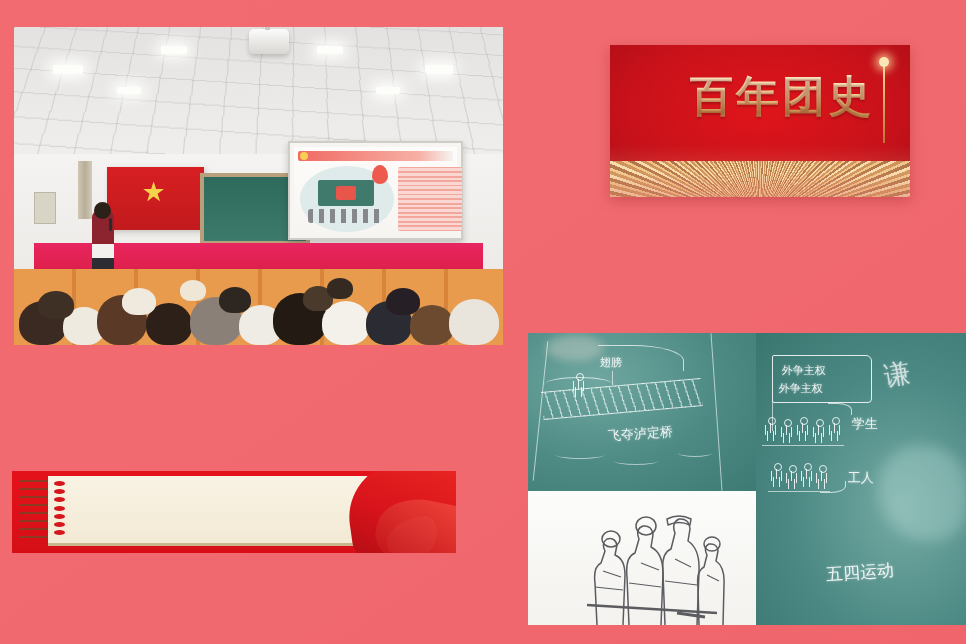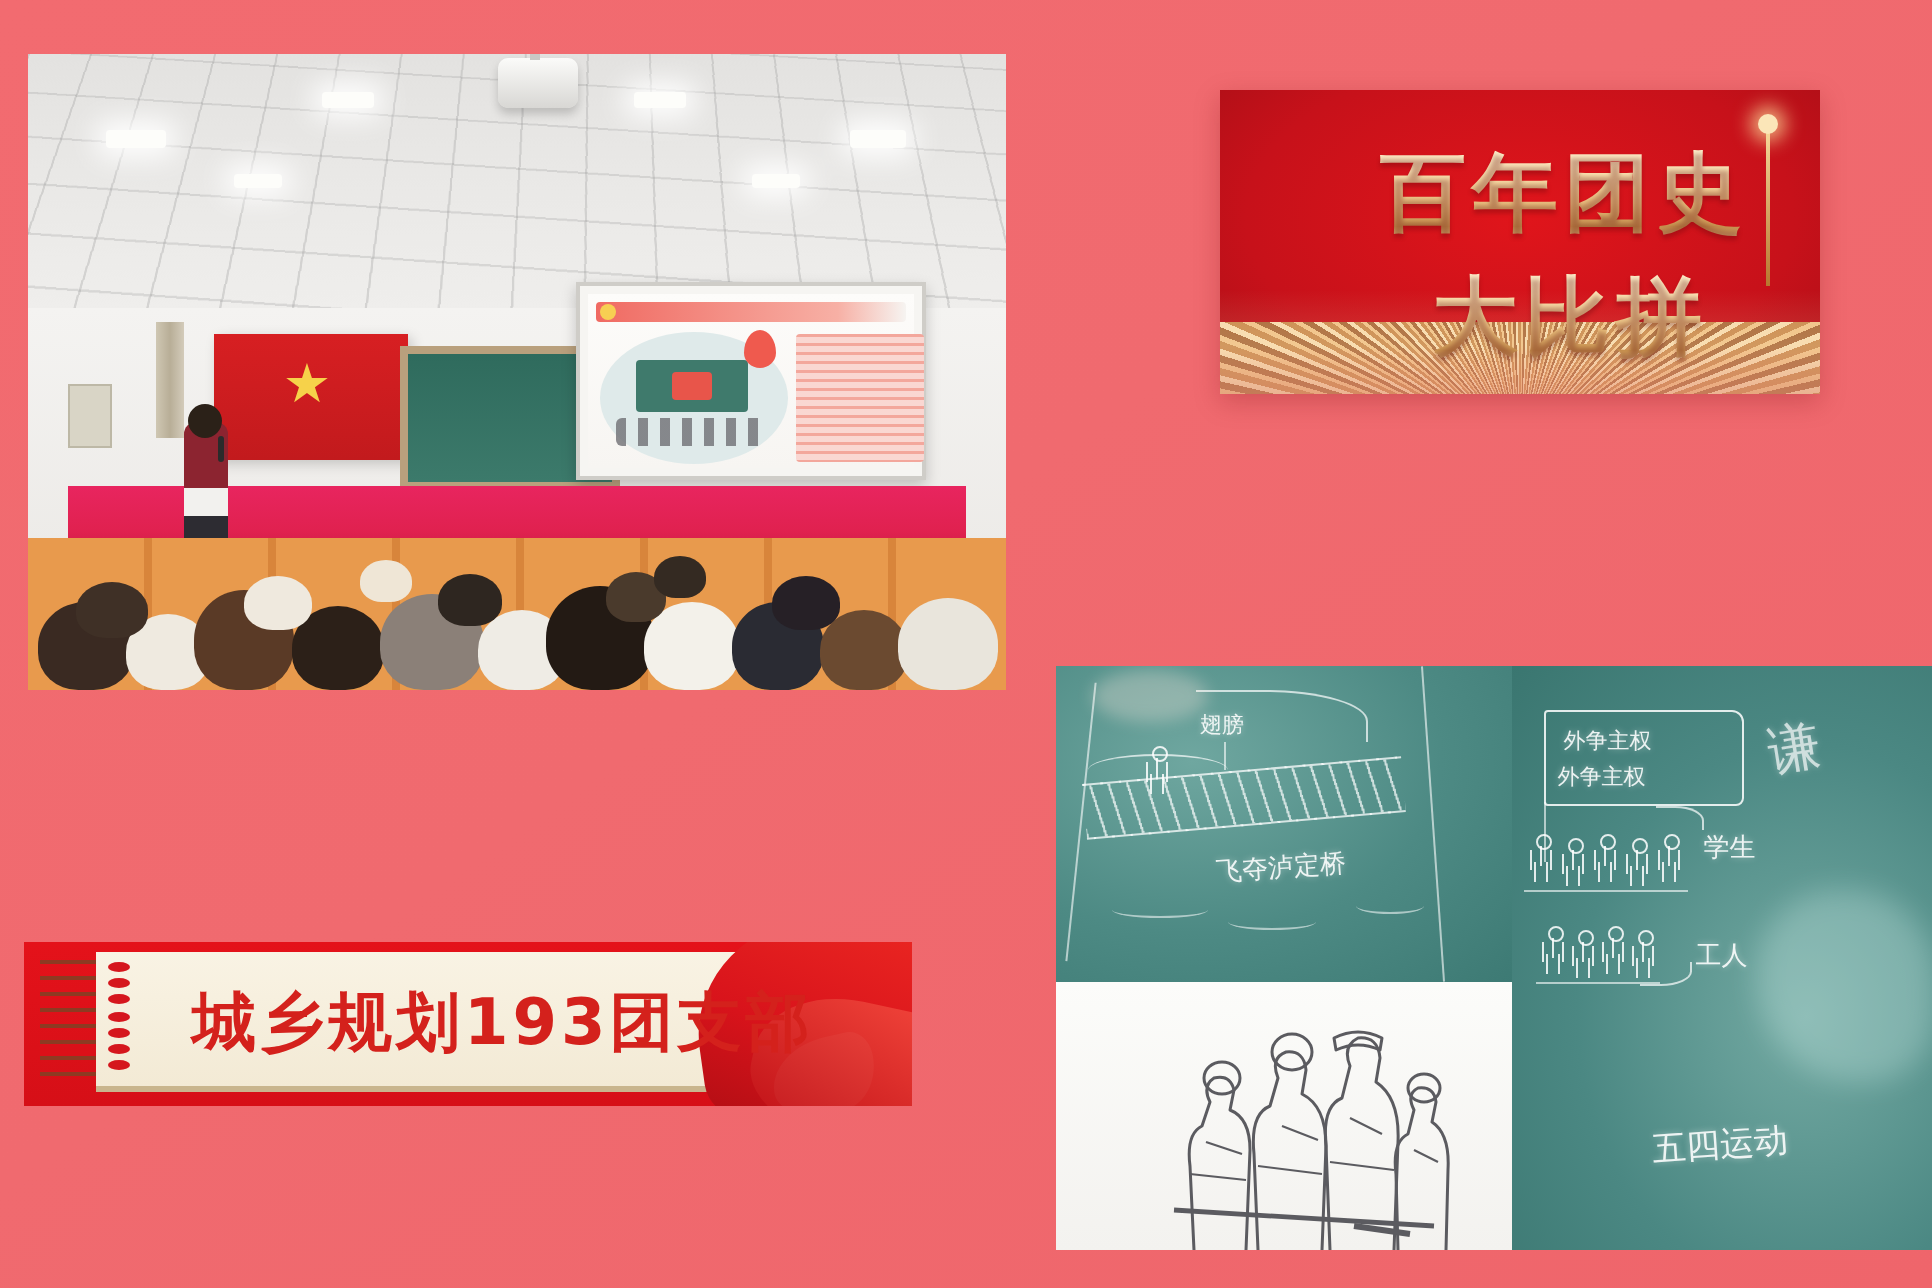--- a/index.html
+++ b/index.html
@@ -234,21 +234,20 @@
         <div class="head" style="left:76%;bottom:30px;width:34px;height:27px;background:#262026;"></div>
         <div class="head" style="left:34%;bottom:44px;width:26px;height:21px;background:#efe6d6;"></div>
         <div class="head" style="left:64%;bottom:46px;width:26px;height:21px;background:#342a22;"></div>
       </div>
     </div>
   </div>
 
   <div id="poster-banner">
     <div class="pole"></div>
     <div class="gold-line" id="poster-line-1">百年团史</div>
-    <div class="gold-line" id="poster-line-2">大比拼</div>
     <div class="rays"></div>
     <div class="rays-glow"></div>
   </div>
 
   <div class="photo" id="chalk-collage">
 
     <div class="cb-left-top">
       <div class="chalkline" style="left:12px;top:8px;width:1.2px;height:140px;transform:rotate(6deg);"></div>
       <div class="chalkline" style="left:188px;top:0;width:1.2px;height:158px;transform:rotate(-4deg);"></div>
       <div class="cw sm" style="left:72px;top:22px;">翅膀</div>
@@ -328,16 +327,15 @@
         <i></i>
         <i></i>
         <i></i>
         <i></i>
     </div>
     <div class="bn-ribbon">
       <div class="rb1"></div>
       <div class="rb3"></div>
       <div class="rb2"></div>
     </div>
-    <div id="banner-title">城乡规划193团支部</div>
   </div>
 
 </div>
 
 </body></html>

